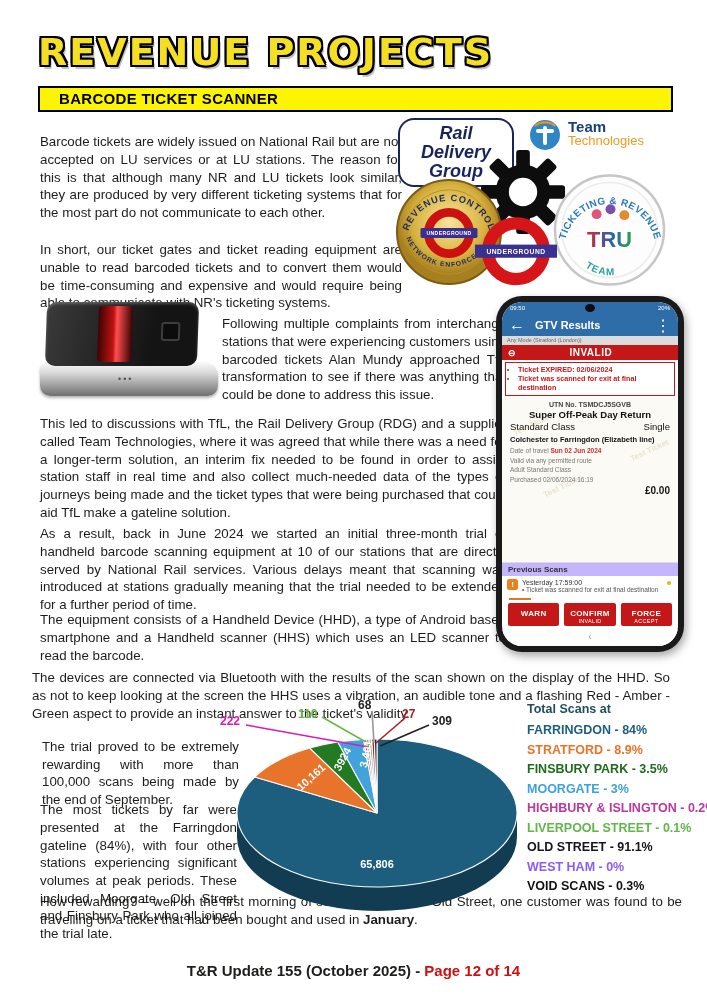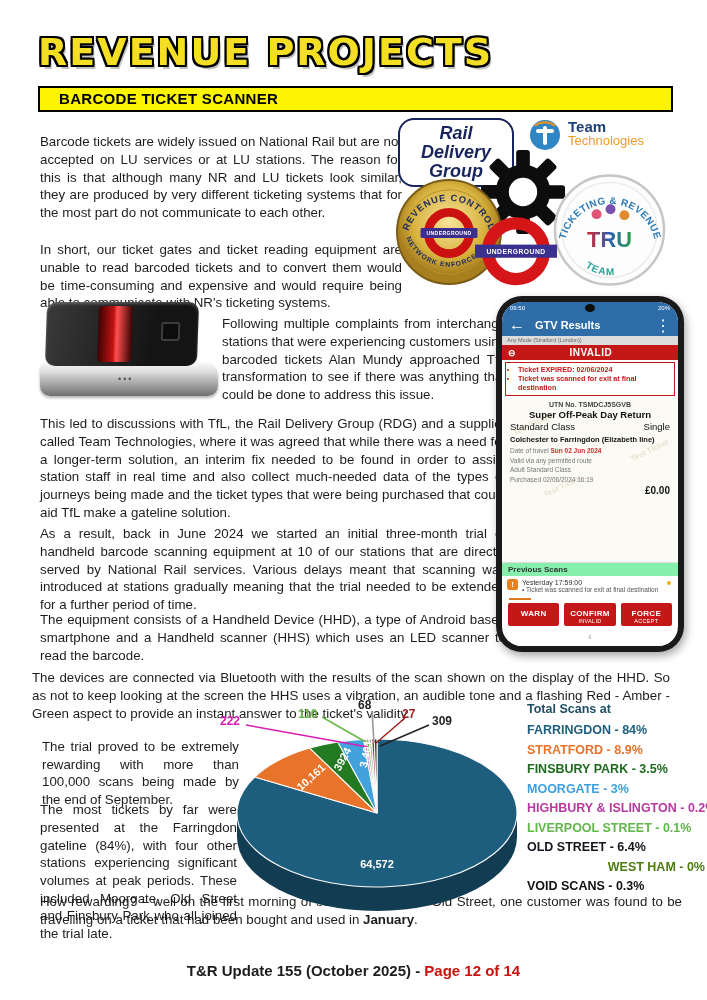--- a/index.html
+++ b/index.html
@@ -72,21 +72,21 @@
   .pticket{background:#fbfaf4;padding:3px 8px 2px 8px;font-size:6.5px;color:#777;position:relative;flex:1;}
   .utn{text-align:center;font-weight:bold;color:#444;font-size:7px;}
   .ttype{text-align:center;font-weight:bold;color:#111;font-size:9.5px;margin-top:1px;}
   .trow{display:flex;justify-content:space-between;font-weight:normal;color:#111;font-size:9.5px;margin-top:1px;}
   .troute{font-weight:bold;color:#111;font-size:7.5px;margin-top:3px;line-height:1.2;}
   .tdate{margin-top:3px;}
   .tdate b{color:#d42b2b;}
   .tsmall{margin-top:2.5px;}
   .tprice{text-align:right;font-weight:bold;color:#111;font-size:10px;margin-top:2px;}
   .wm{position:absolute;color:rgba(170,140,80,.22);transform:rotate(-25deg);font-size:8px;font-weight:bold;}
-  .pprev-hd{background:#86efac;border-top:1px solid #ddd;font-weight:bold;color:#333;font-size:8px;
+  .pprev-hd{background:#c4b5fd;border-top:1px solid #ddd;font-weight:bold;color:#333;font-size:8px;
     padding:2px 6px;}
   .pprev-item{display:flex;padding:3px 5px 2px 5px;background:#fff;font-size:7px;color:#333;position:relative;}
   .scan-ico{width:11px;height:11px;border-radius:2.5px;background:#e8821e;color:#fff;font-weight:bold;
     font-size:8px;text-align:center;line-height:11px;margin-right:4px;flex:none;}
   .pprev-item .note{color:#555;font-size:6.5px;line-height:1.25;}
   .odot{position:absolute;right:7px;top:5px;width:4px;height:4px;border-radius:50%;background:#e8b11e;}
   .odiv{width:22px;height:2px;background:#e07820;margin:2px 0 3px 7px;}
   .pbtns{display:flex;gap:5px;padding:0 6px 4px 6px;}
   .pbtn{flex:1;background:#c41818;color:#fff;border-radius:2px;text-align:center;padding:6px 0 2px 0;}
   .pbtn .l1{font-weight:bold;font-size:8px;letter-spacing:.3px;}
@@ -305,36 +305,36 @@
       <path d="M 180,13 L 182,45" stroke="#999999"></path>
       <path d="M 213,20 L 184,45" stroke="#a32222"></path>
       <path d="M 237,27 L 188,48" stroke="#222222"></path>
     </g>
   </svg>
   <span class="callout" id="cl-222">222</span>
   <span class="callout" id="cl-110">110</span>
   <span class="callout" id="cl-68">68</span>
   <span class="callout" id="cl-27">27</span>
   <span class="callout" id="cl-309">309</span>
-  <span class="pie-lbl" id="sl-0">64,572</span>
+  <span class="pie-lbl" id="sl-0">65,806</span>
   <span class="pie-lbl" id="sl-1">10,161</span>
   <span class="pie-lbl" id="sl-2">3924</span>
   <span class="pie-lbl" id="sl-3">3,401</span>
 </div>
 
 <div class="abs" id="legend">
   <div id="legend-title">Total Scans at</div>
   <div id="legend-items">
       <div class="legend-item" style="color: rgb(29, 94, 126);">FARRINGDON - 84%</div>
       <div class="legend-item" style="color: rgb(232, 116, 44);">STRATFORD - 8.9%</div>
       <div class="legend-item" style="color: rgb(30, 107, 30);">FINSBURY PARK - 3.5%</div>
       <div class="legend-item" style="color: rgb(63, 160, 220);">MOORGATE - 3%</div>
       <div class="legend-item" style="color: rgb(184, 57, 159);">HIGHBURY &amp; ISLINGTON - 0.2%</div>
       <div class="legend-item" style="color: rgb(98, 182, 74);">LIVERPOOL STREET - 0.1%</div>
-      <div class="legend-item" style="color: rgb(21, 21, 31);">OLD STREET - 6.4%</div>
-      <div class="legend-item" style="color: #4d7c0f; text-align: right;">WEST HAM - 0%</div>
+      <div class="legend-item" style="color: rgb(21, 21, 31);">OLD STREET - 91.1%</div>
+      <div class="legend-item" style="color: #8b5cf6;">WEST HAM - 0%</div>
       <div class="legend-item" style="color: rgb(17, 17, 17);">VOID SCANS - 0.3%</div>
     </div>
 </div>
 
 <div class="abs" id="footer">
   <span>T&amp;R Update 155 (October 2025) - </span><span class="pg">Page 12 of 14</span>
 </div>
 
 </body></html>

